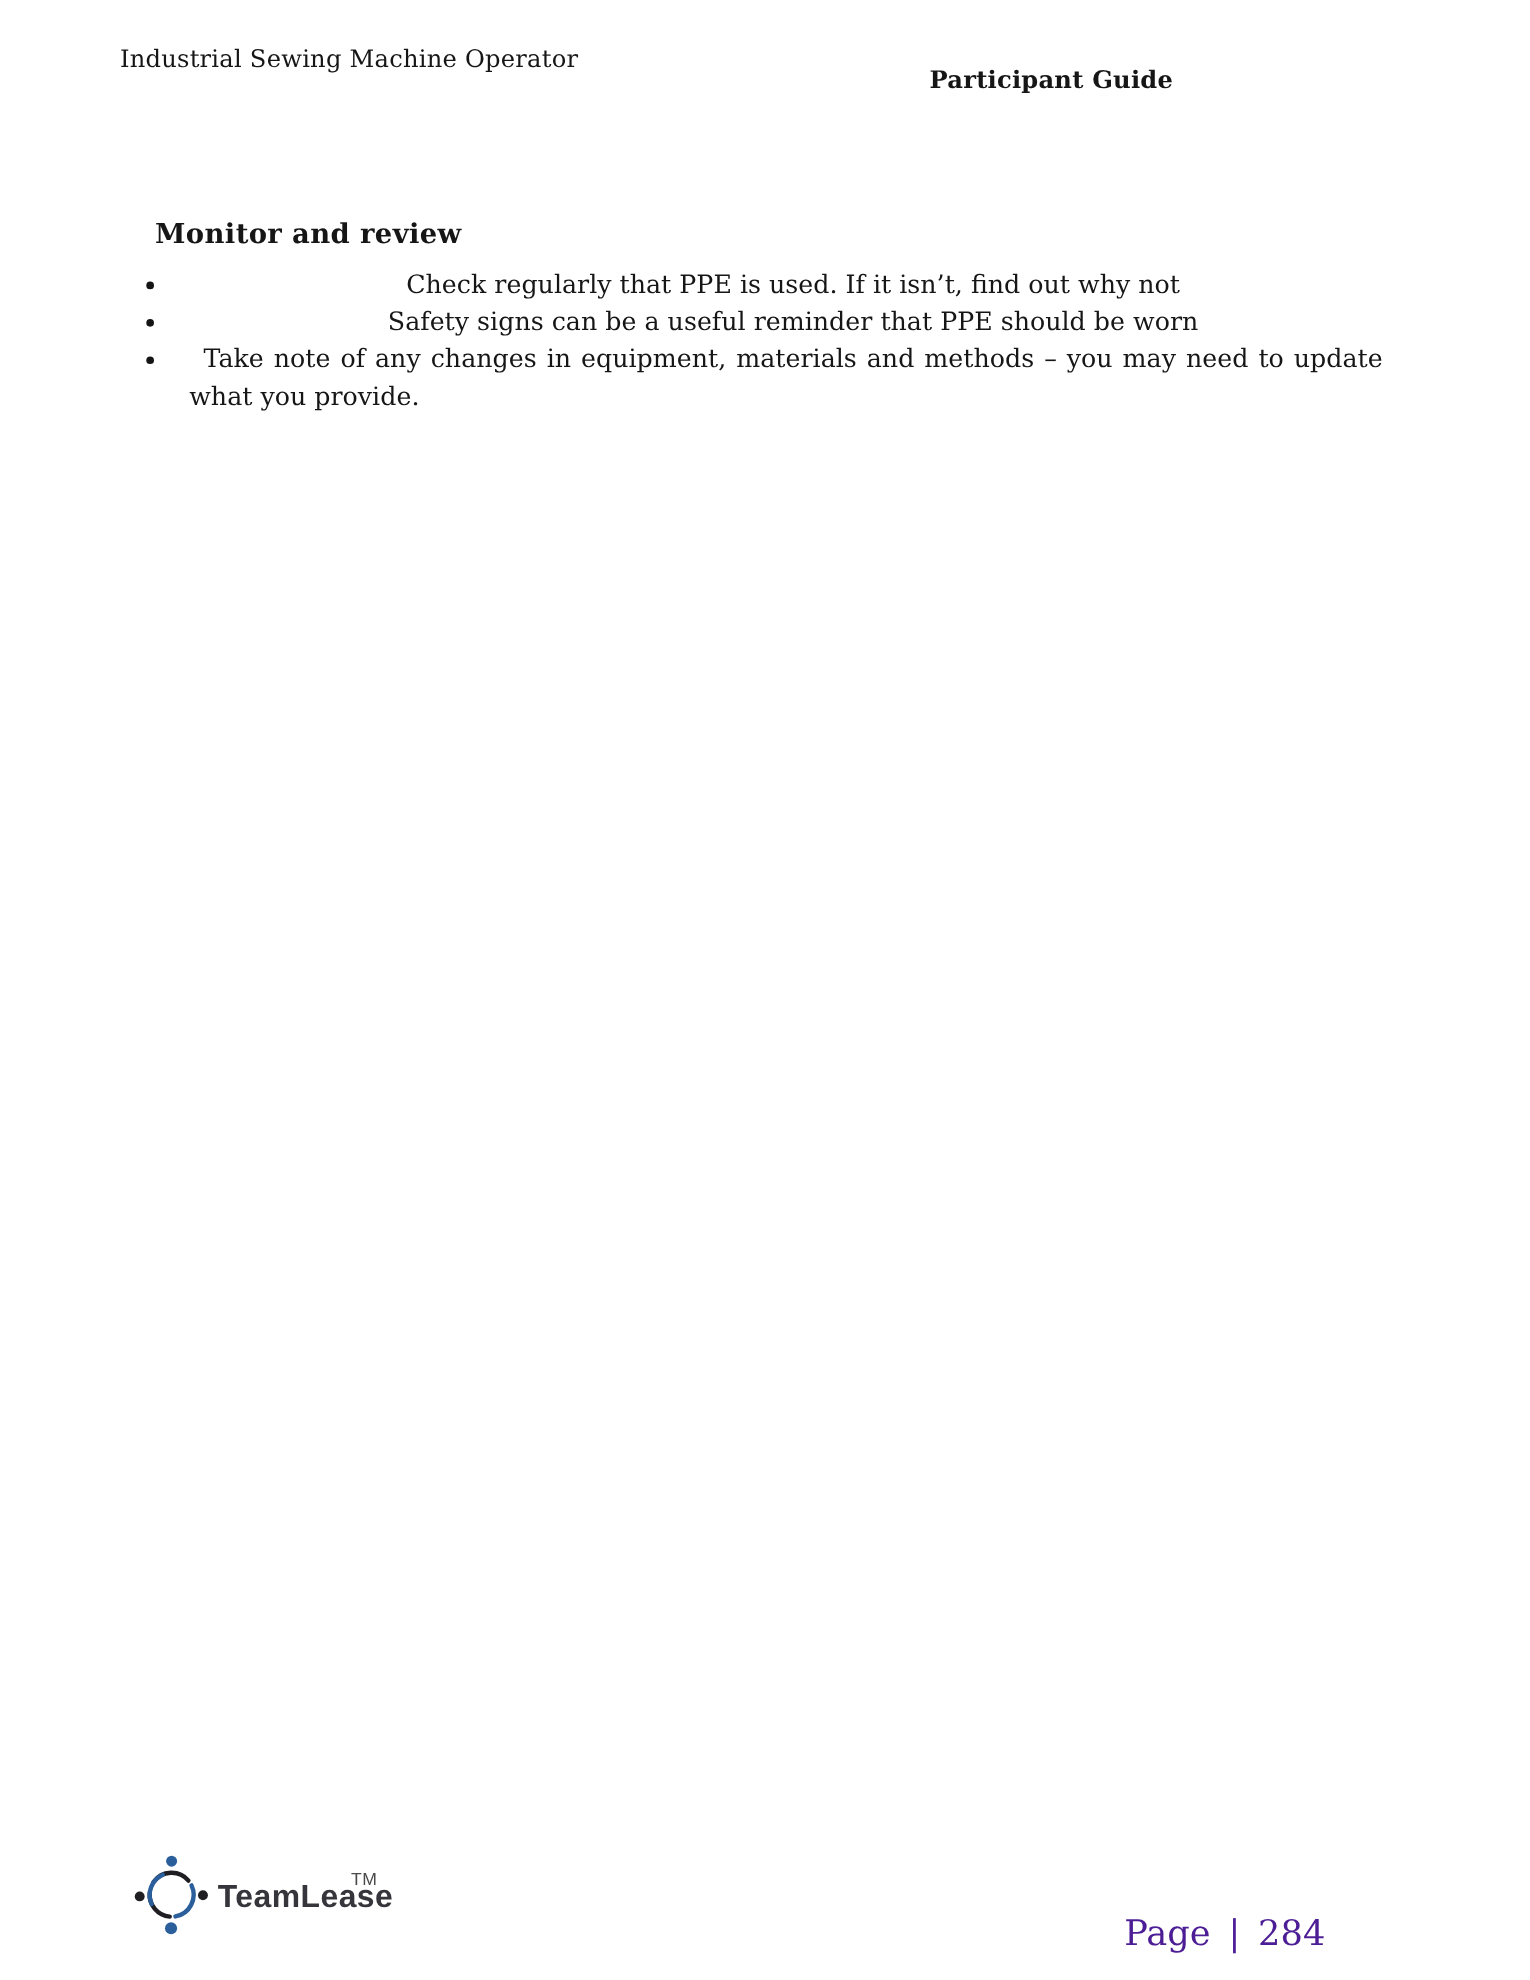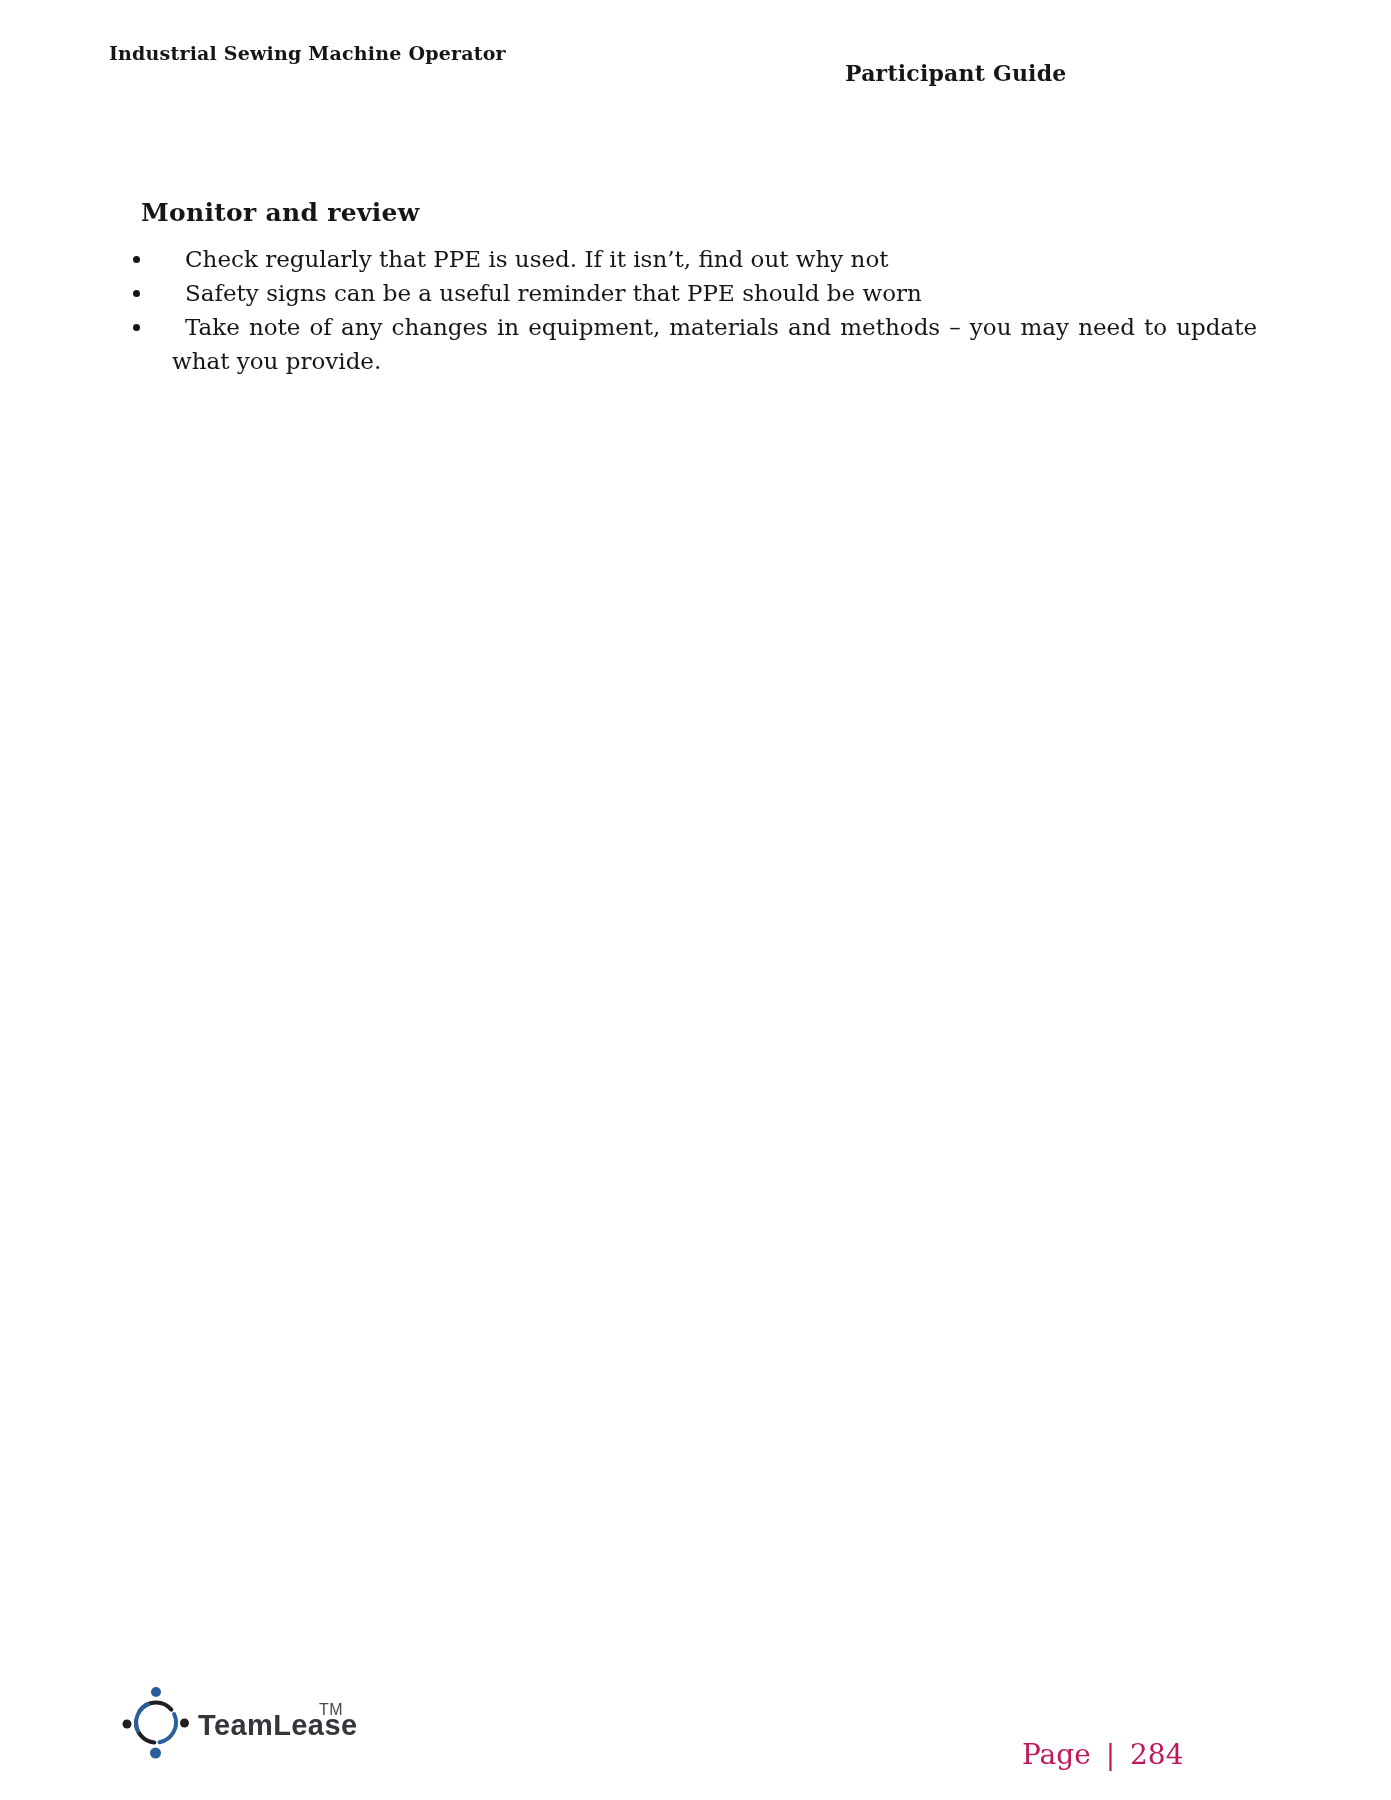--- a/index.html
+++ b/index.html
@@ -15,22 +15,22 @@
     overflow: hidden;
     font-family: "DejaVu Serif", serif;
     color: #161616;
   }
 
   
   .hdr-left {
     position: absolute;
     left: 109px;
     top: 42px;
-    font-size: 19px;
-    font-weight: bold;
+    font-size: 22px;
+    font-weight: normal;
     letter-spacing: 0.2px;
     white-space: nowrap;
   }
   .hdr-right {
     position: absolute;
     left: 845px;
     top: 60px;
     font-size: 22px;
     font-weight: bold;
     letter-spacing: 0.2px;
@@ -53,20 +53,21 @@
     position: absolute;
     left: 132px;
     top: 242px;
     width: 1125px;
   }
   .bullet-item {
     position: relative;
     padding-left: 53px;
     font-size: 23px;
     line-height: 34px;
+    text-align: center;
   }
   .bullet-dot {
     position: absolute;
     left: 1px;
     top: 14px;
     width: 7px;
     height: 7px;
     border-radius: 50%;
     background: #141414;
   }
@@ -106,23 +107,23 @@
     top: 25px;
     font-family: "Liberation Sans", sans-serif;
     font-size: 16px;
     color: #4a4a4a;
     letter-spacing: 0.5px;
   }
   .page-number {
     position: absolute;
     left: 1022px;
     top: 1738px;
-    font-size: 28px;
+    font-size: 32px;
     word-spacing: 6px;
-    color: #be185d;
+    color: #4c1d95;
     white-space: nowrap;
   }
 </style>
 </head>
 <body>
 
 <div class="page">
 
   <div class="hdr-left">Industrial Sewing Machine Operator</div>
   <div class="hdr-right">Participant Guide</div>

